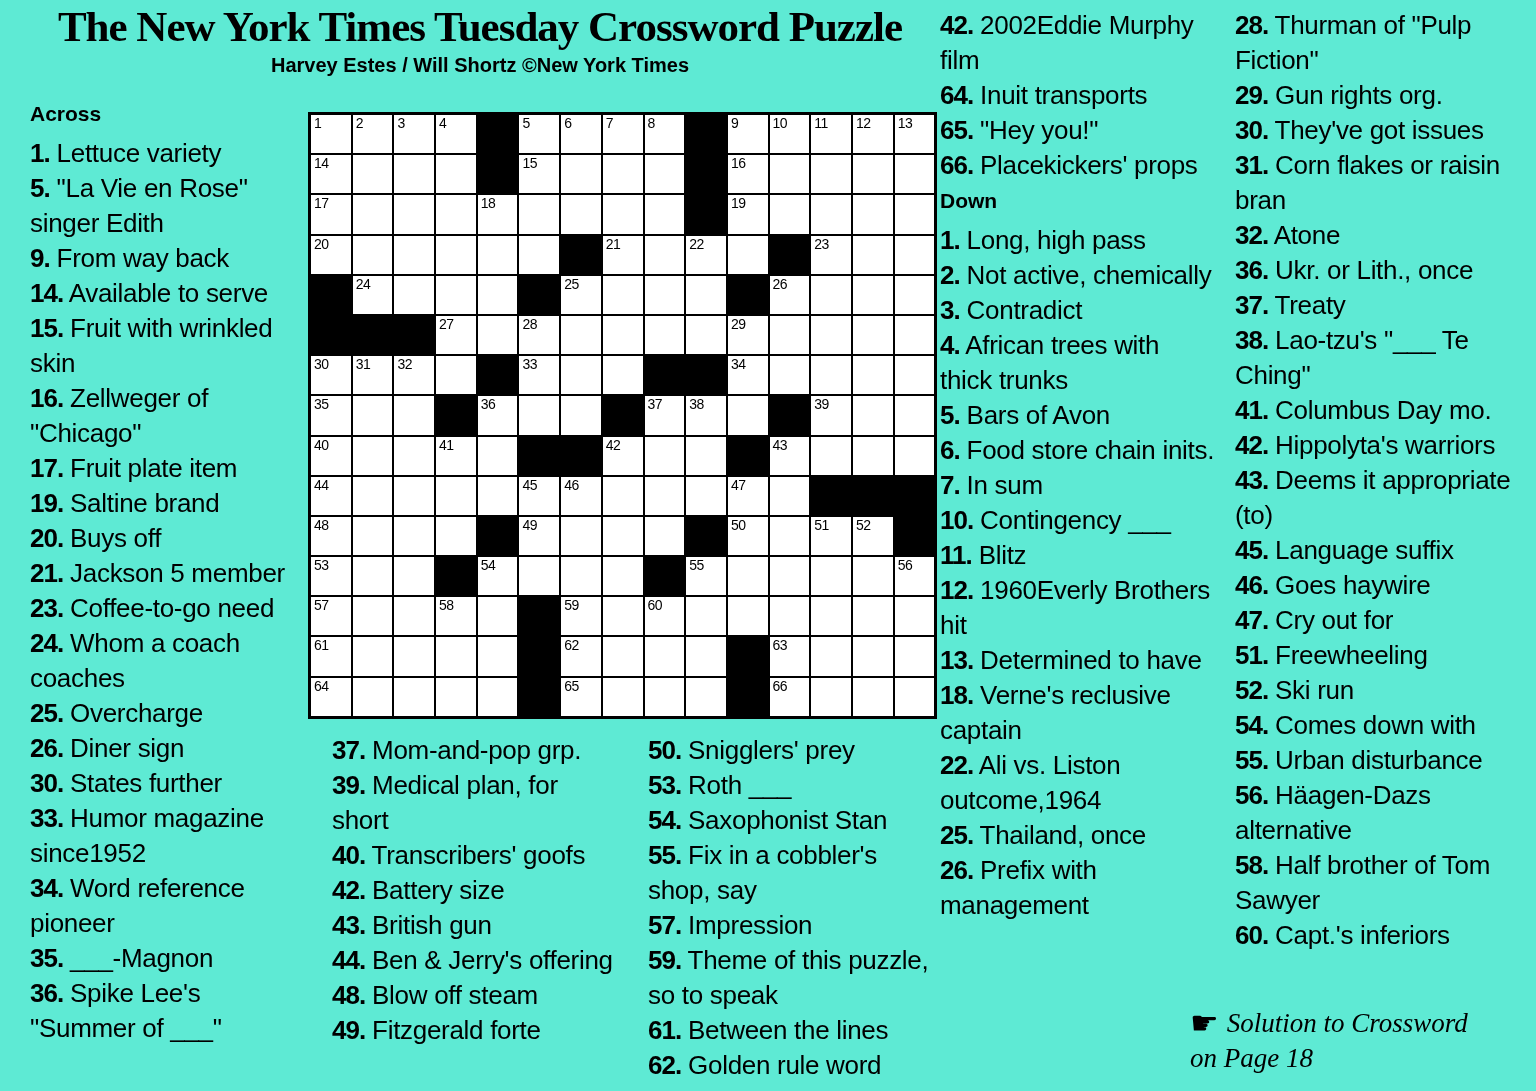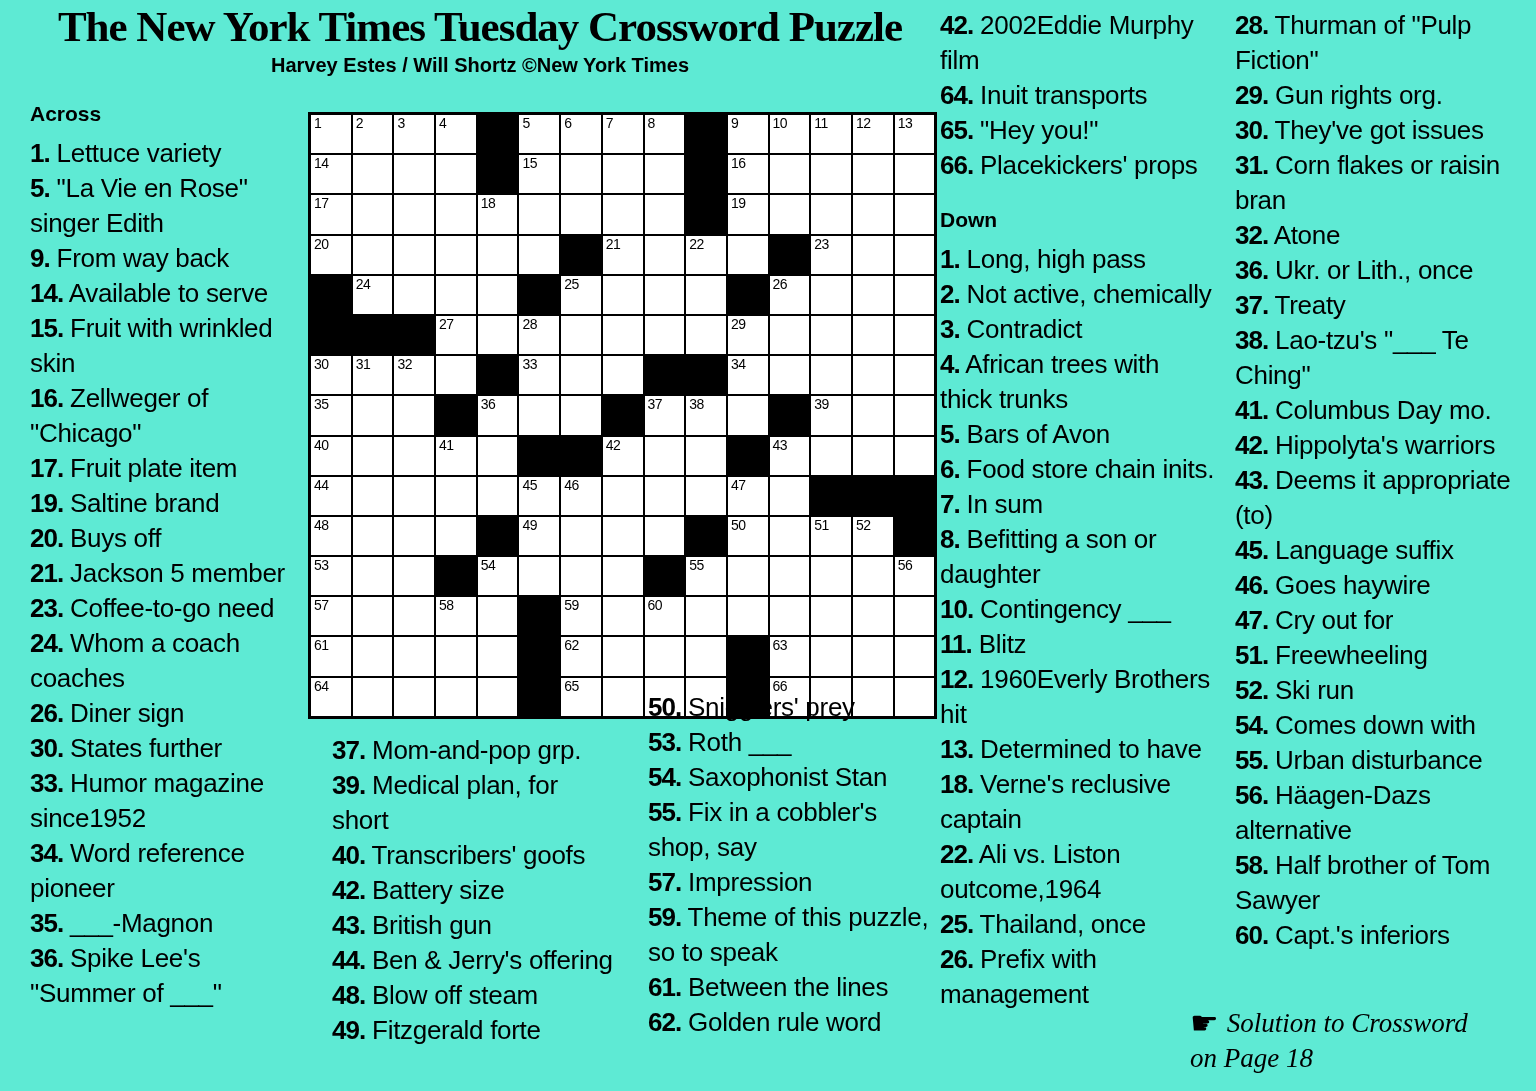--- a/index.html
+++ b/index.html
@@ -14,25 +14,25 @@
     font-family:"Liberation Serif","DejaVu Serif",serif;
     font-weight:bold; font-size:43px; letter-spacing:-1px; white-space:nowrap;
   }
   .byline {
     position:absolute; top:54px; left:0; width:960px; text-align:center;
     font-weight:bold; font-size:20px; white-space:nowrap;
   }
   .col { position:absolute; }
   .col-left   { left:30px;   top:96px;  width:272px; }
   .col-bot-a  { left:332px;  top:733px; width:288px; }
-  .col-bot-b  { left:648px;  top:690px; width:286px; }
+  .col-bot-b  { left:648px;  top:733px; width:286px; }
   .col-right1 { left:940px;  top:8px;   width:276px; }
   .col-right2 { left:1235px; top:8px;   width:300px; }
   .clue-header { font-weight:bold; font-size:21px; line-height:35px; margin-bottom:5px; }
-  .down-header { margin-top:19px; }
+  .down-header { }
   .clue { font-size:26px; line-height:35px; letter-spacing:-0.3px; }
   .clue .cnum { font-weight:bold; letter-spacing:-1px; }
   .grid {
     position:absolute; left:308px; top:112px;
     display:grid;
     grid-template-columns:repeat(15,41.7px);
     grid-template-rows:repeat(15,40.2px);
     border:2px solid #000; background:#fff;
   }
   .cell { position:relative; box-sizing:border-box; border:1.5px solid #000; background:#fff; }
@@ -64,20 +64,21 @@
         <div class="clue"><span class="cnum">9.</span> From way back</div>
         <div class="clue"><span class="cnum">14.</span> Available to serve</div>
         <div class="clue"><span class="cnum">15.</span> Fruit with wrinkled skin</div>
         <div class="clue"><span class="cnum">16.</span> Zellweger of "Chicago"</div>
         <div class="clue"><span class="cnum">17.</span> Fruit plate item</div>
         <div class="clue"><span class="cnum">19.</span> Saltine brand</div>
         <div class="clue"><span class="cnum">20.</span> Buys off</div>
         <div class="clue"><span class="cnum">21.</span> Jackson 5 member</div>
         <div class="clue"><span class="cnum">23.</span> Coffee-to-go need</div>
         <div class="clue"><span class="cnum">24.</span> Whom a coach coaches</div>
+        <div class="clue"><span class="cnum">25.</span> Overcharge</div>
         <div class="clue"><span class="cnum">26.</span> Diner sign</div>
         <div class="clue"><span class="cnum">30.</span> States further</div>
         <div class="clue"><span class="cnum">33.</span> Humor magazine since1952</div>
         <div class="clue"><span class="cnum">34.</span> Word reference pioneer</div>
         <div class="clue"><span class="cnum">35.</span> ___-Magnon</div>
         <div class="clue"><span class="cnum">36.</span> Spike Lee's "Summer of ___"</div>
       </div>
   </div>
 
   <div class="grid">
@@ -470,21 +471,20 @@
       </div>
     <div class="clue-header down-header">Down</div>
     <div>
         <div class="clue"><span class="cnum">1.</span> Long, high pass</div>
         <div class="clue"><span class="cnum">2.</span> Not active, chemically</div>
         <div class="clue"><span class="cnum">3.</span> Contradict</div>
         <div class="clue"><span class="cnum">4.</span> African trees with thick trunks</div>
         <div class="clue"><span class="cnum">5.</span> Bars of Avon</div>
         <div class="clue"><span class="cnum">6.</span> Food store chain inits.</div>
         <div class="clue"><span class="cnum">7.</span> In sum</div>
-        <div class="clue"><span class="cnum">8.</span> Befitting a son or daughter</div>
         <div class="clue"><span class="cnum">10.</span> Contingency ___</div>
         <div class="clue"><span class="cnum">11.</span> Blitz</div>
         <div class="clue"><span class="cnum">12.</span> 1960Everly Brothers hit</div>
         <div class="clue"><span class="cnum">13.</span> Determined to have</div>
         <div class="clue"><span class="cnum">18.</span> Verne's reclusive captain</div>
         <div class="clue"><span class="cnum">22.</span> Ali vs. Liston outcome,1964</div>
         <div class="clue"><span class="cnum">25.</span> Thailand, once</div>
         <div class="clue"><span class="cnum">26.</span> Prefix with management</div>
       </div>
   </div>

